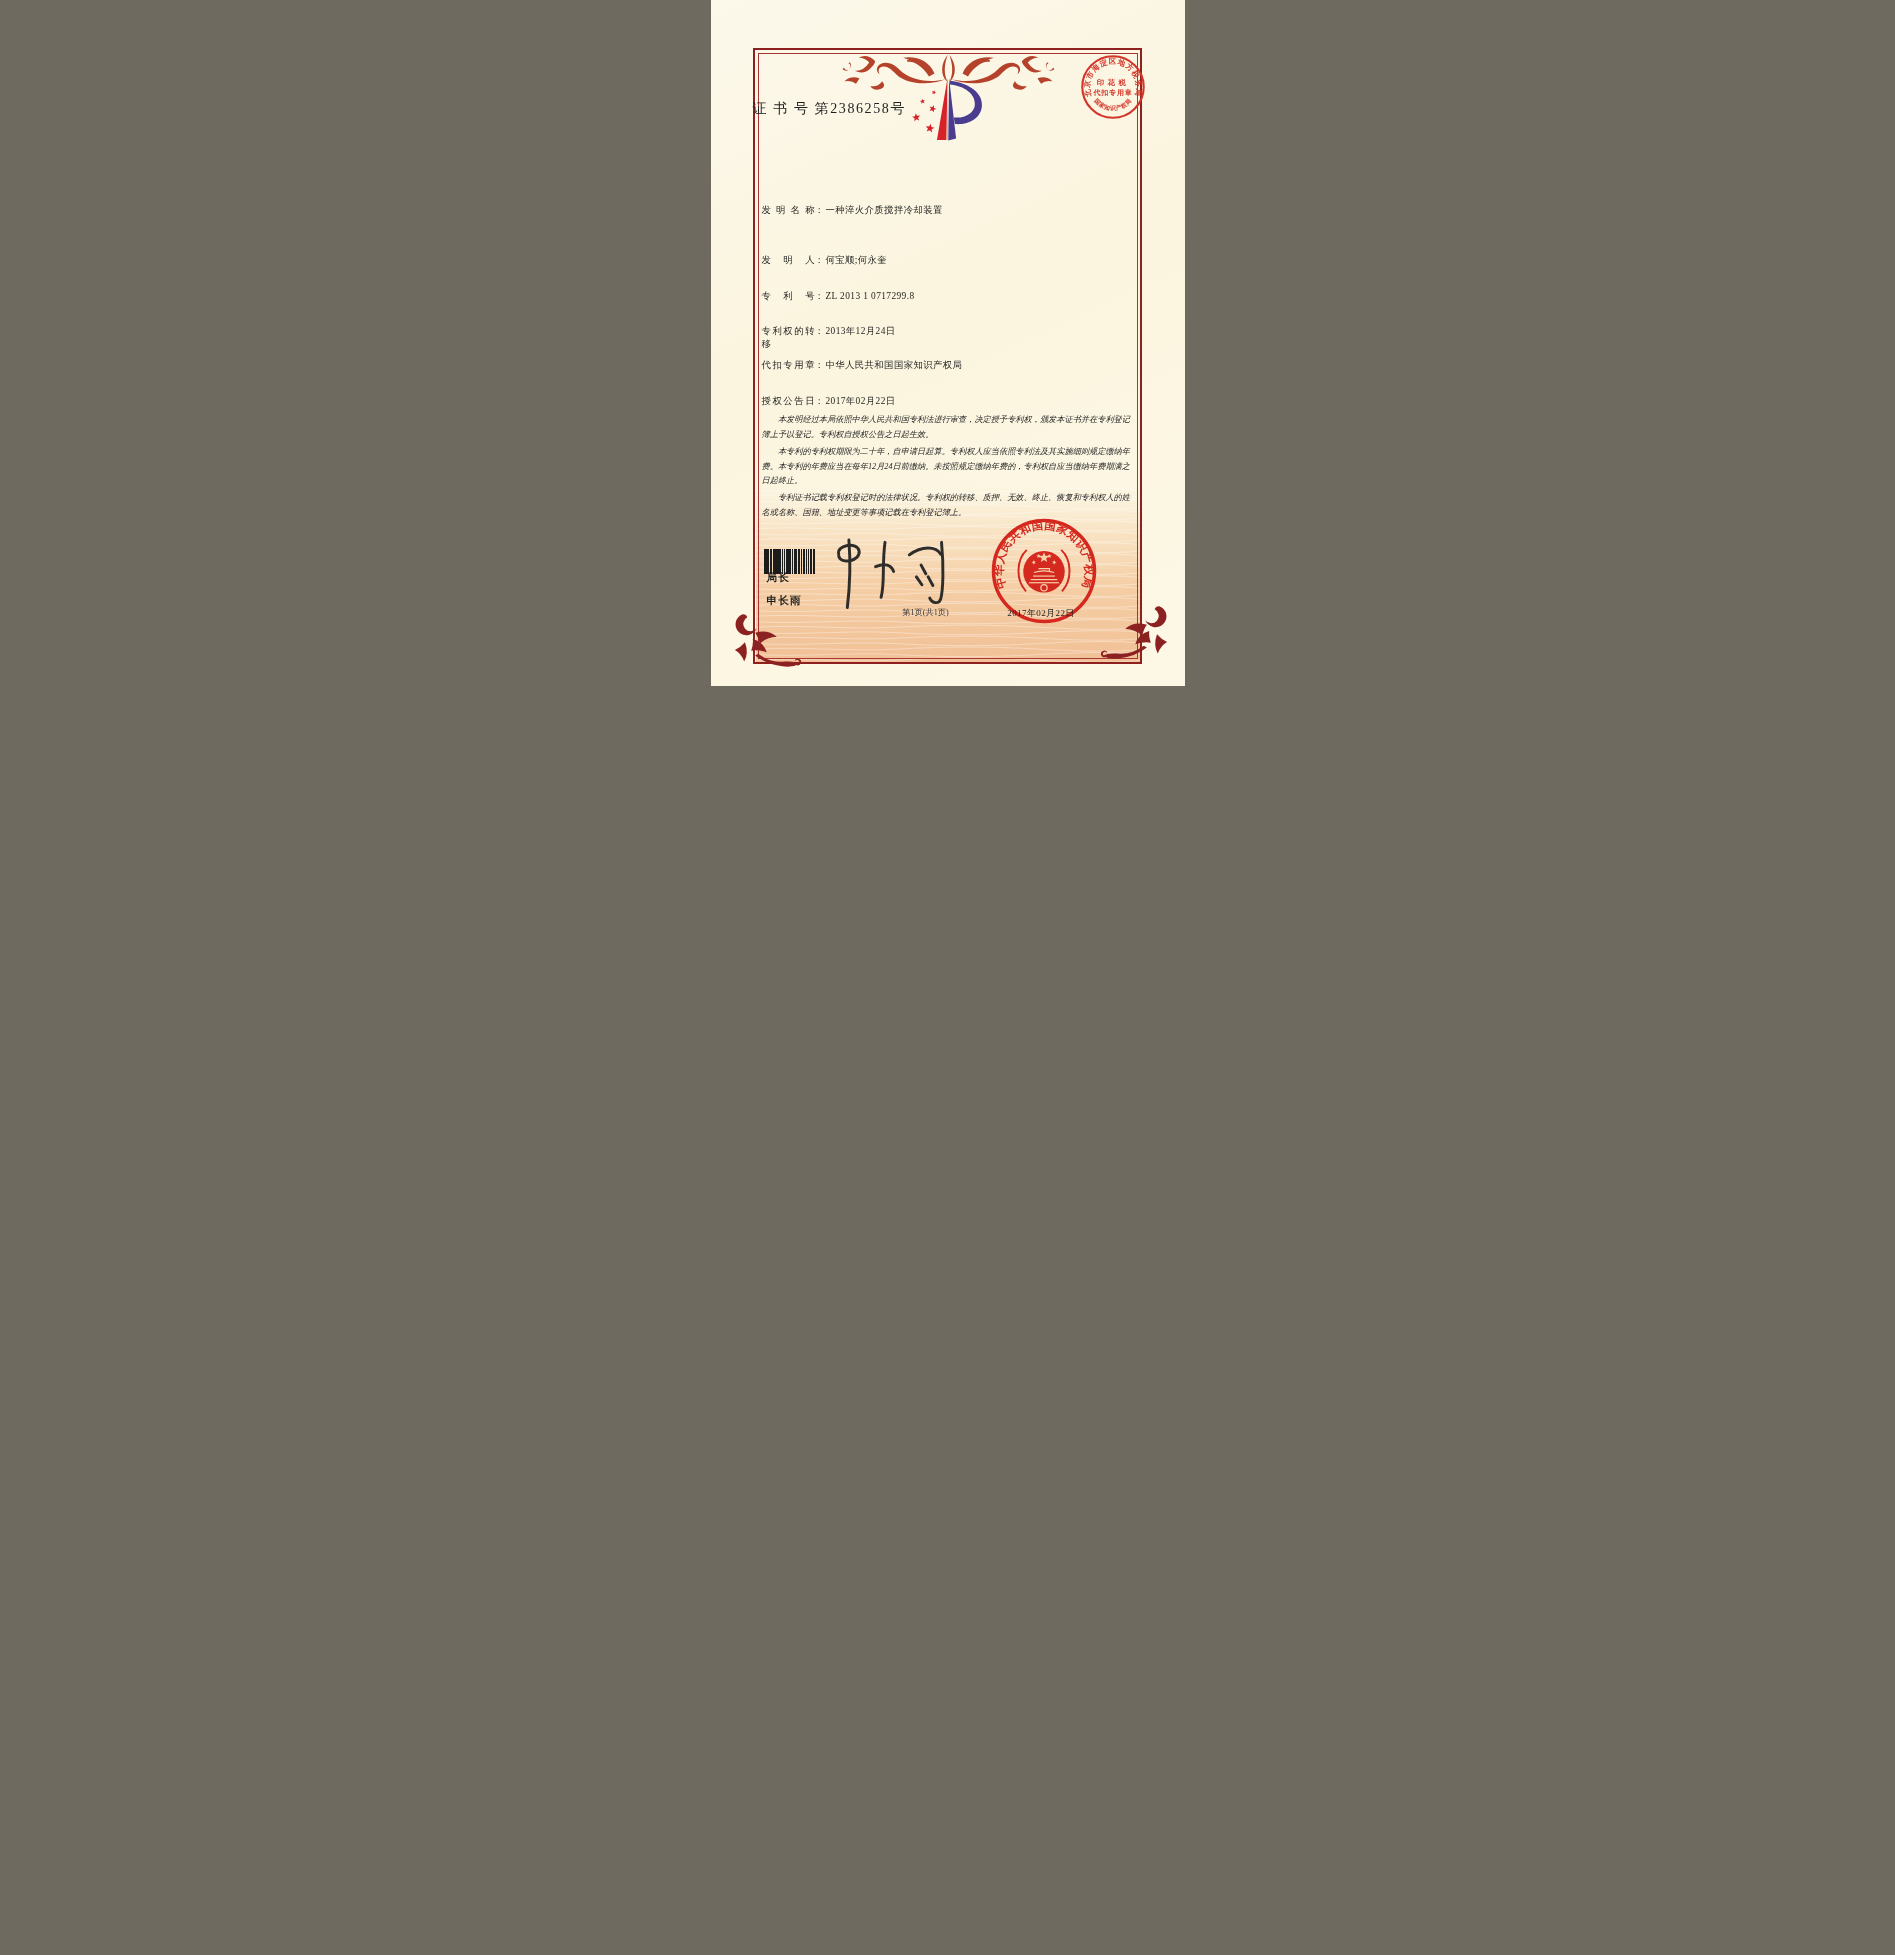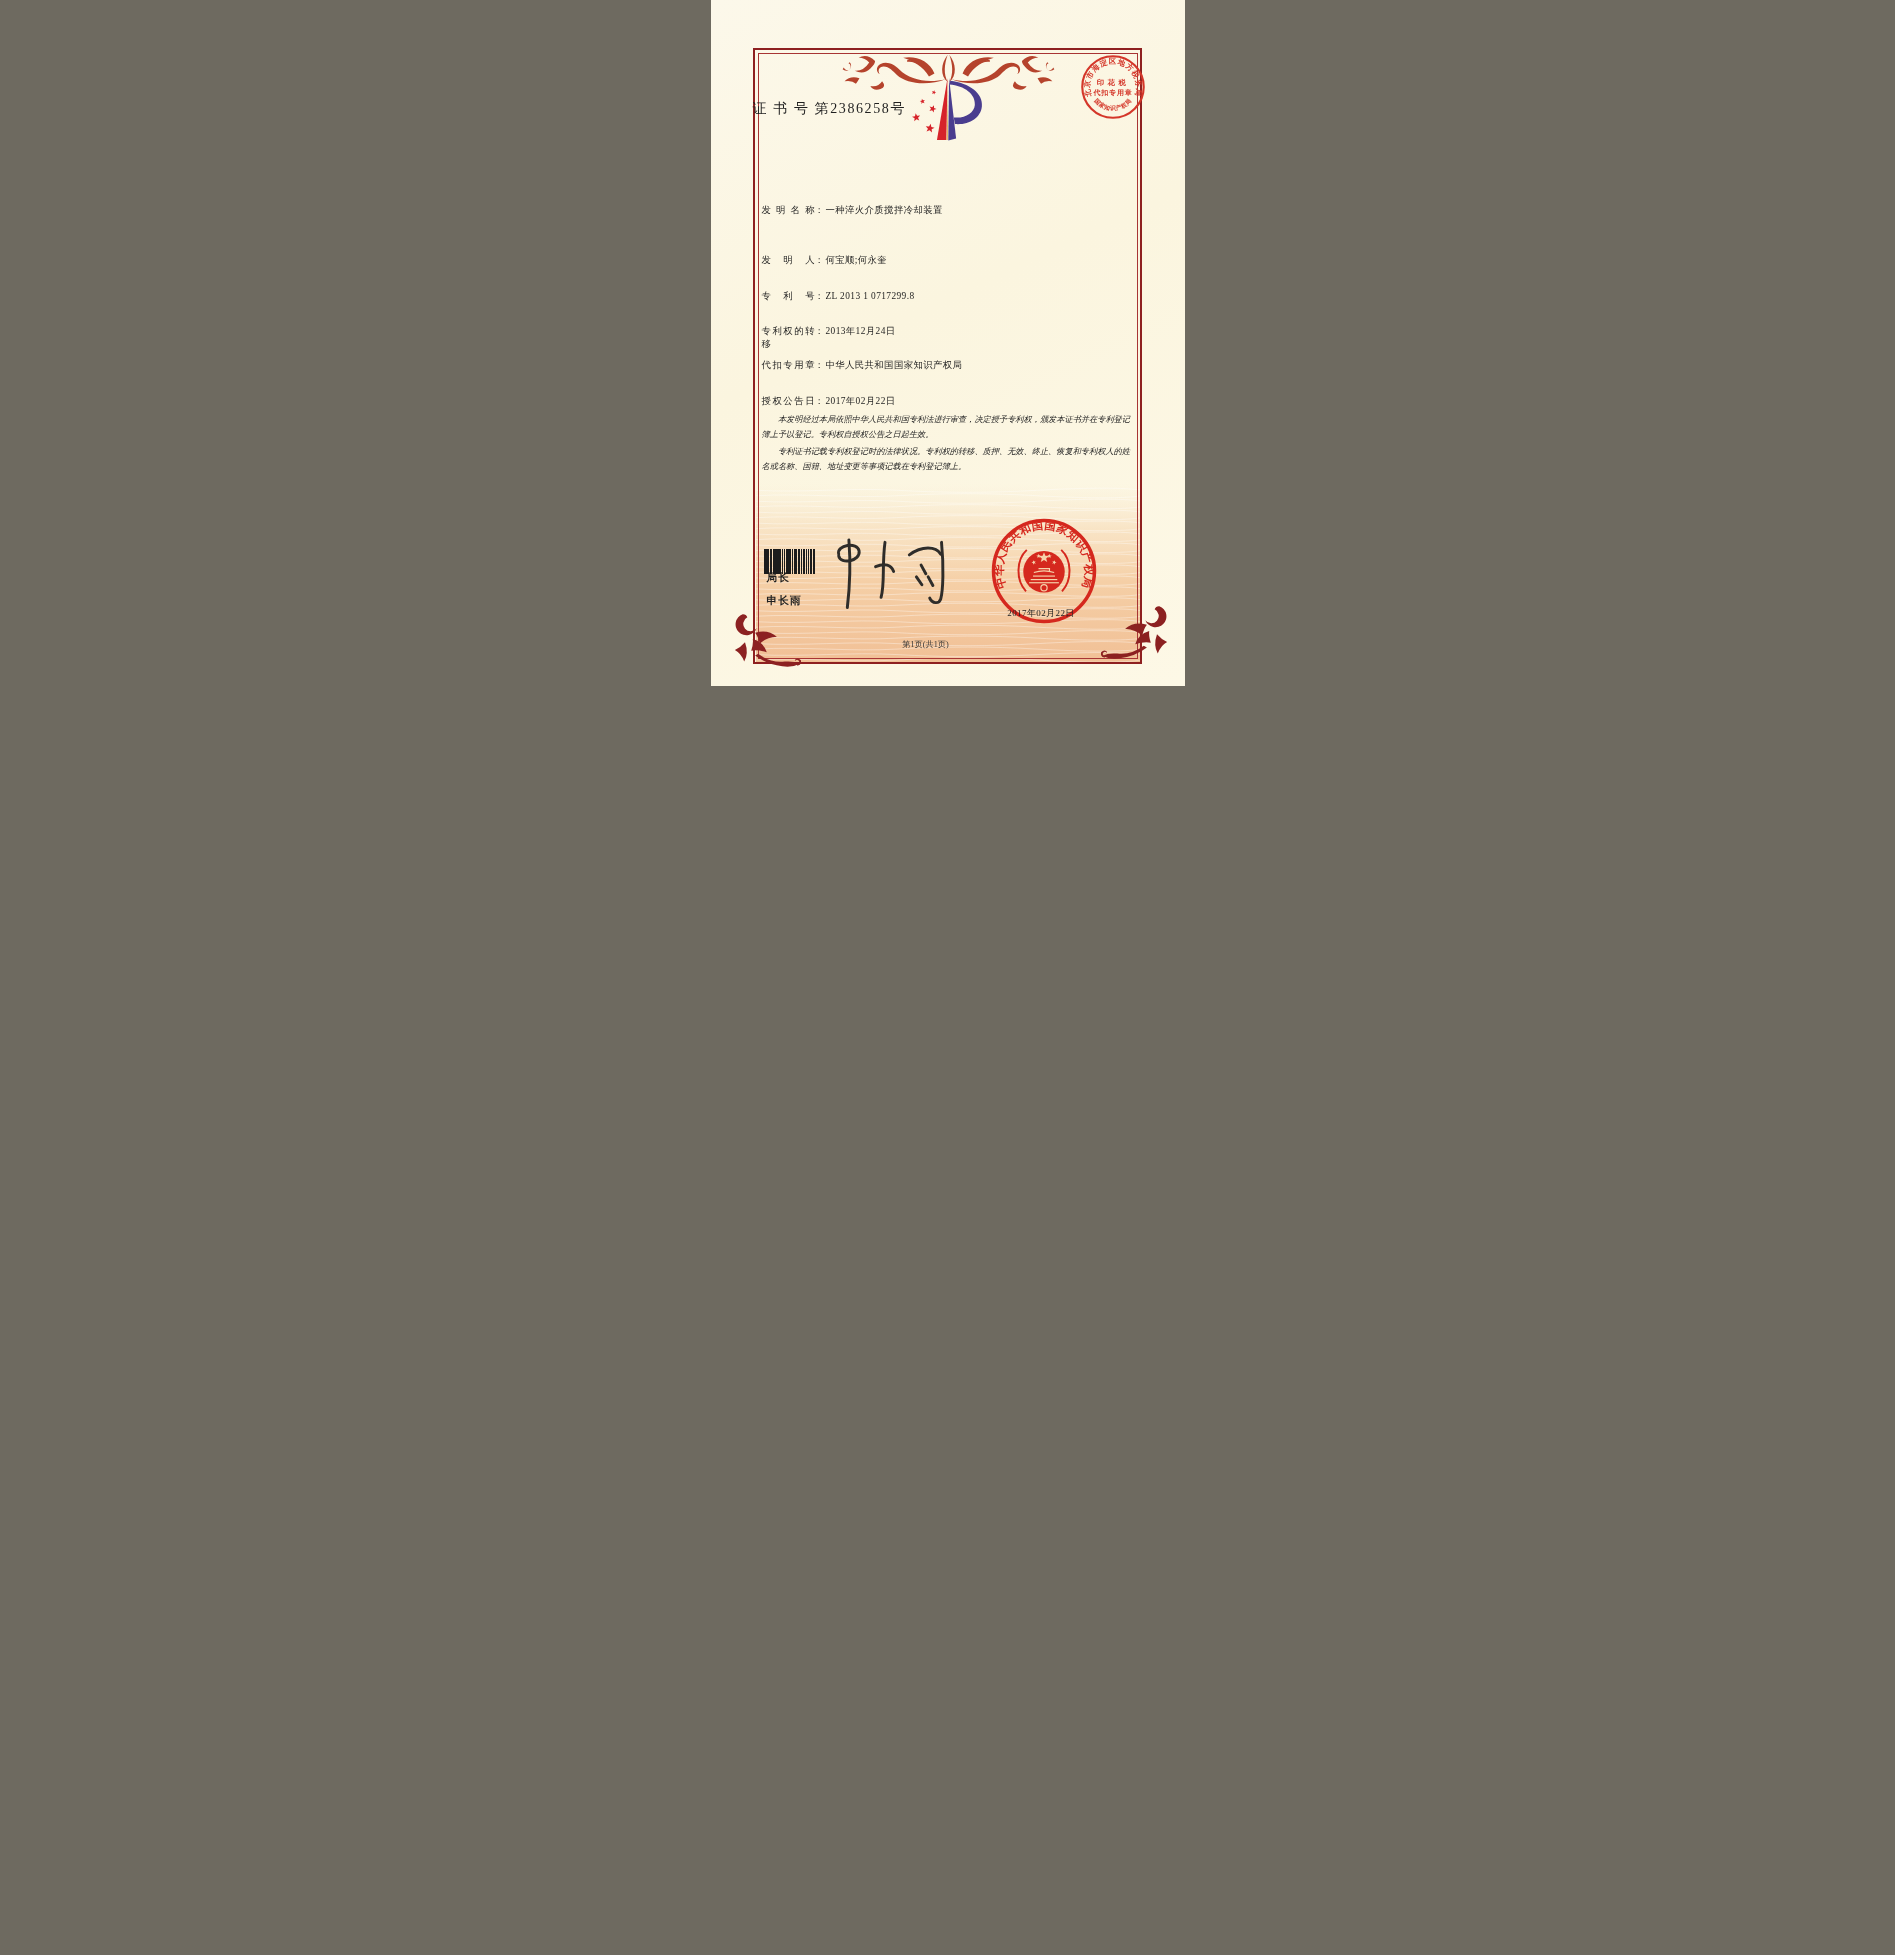--- a/index.html
+++ b/index.html
@@ -20,21 +20,21 @@
   .r0{top:204px}.r1{top:254px}.r2{top:290px}.r3{top:325px}.r4{top:359px}.r5{top:395px}
   .paras{left:51px;top:413px;width:372px;font-size:8.2px;line-height:1.8;z-index:3;color:#262626;font-style:italic;}
   .paras p{margin:0 0 2.3px 0;text-indent:2em;}
   .barcode{left:53px;top:549px;width:125px;height:25px;z-index:3;display:flex;align-items:stretch;}
   .barcode i{display:block;height:100%;background:#1c1c1c;}
   .director{left:56px;top:571px;font-size:10.6px;font-weight:bold;letter-spacing:1.2px;z-index:4;}
   .dname{left:56px;top:594px;font-size:10.6px;font-weight:bold;letter-spacing:1.2px;z-index:4;}
   .sig{left:112px;top:529px;z-index:5;}
   .sealbox{left:279px;top:517px;z-index:3;}
   .issdate{left:272px;top:607px;width:117px;text-align:center;font-size:9px;letter-spacing:0.4px;z-index:4;color:#222;}
-  .footer{left:0;top:639px;width:430px;text-align:center;font-size:8.2px;z-index:3;color:#333;}
+  .footer{left:0;top:607px;width:430px;text-align:center;font-size:8.2px;z-index:3;color:#333;}
   .stampbox{left:367px;top:52px;z-index:3;}
   .logobox{left:199px;top:75px;z-index:3;}
   .orntop{left:120px;top:43px;z-index:2;}
   .cornerBL{left:20.3px;top:606px;z-index:3;}
   .cornerBR{left:390px;top:596px;z-index:3;}
   svg text{font-family:"Liberation Serif","DejaVu Serif",serif;}
 </style>
 </head>
 <body>
 
@@ -166,20 +166,21 @@
       <span class="fvalue">中华人民共和国国家知识产权局</span>
   </div>
   <div class="abs frow r5">
     <span class="flabel">授权公告日</span>
       <span class="fcolon">：</span>
       <span class="fvalue">2017年02月22日</span>
   </div>
 
   <div class="abs paras">
     <p>本发明经过本局依照中华人民共和国专利法进行审查，决定授予专利权，颁发本证书并在专利登记簿上予以登记。专利权自授权公告之日起生效。</p>
+    <p>本专利的专利权期限为二十年，自申请日起算。专利权人应当依照专利法及其实施细则规定缴纳年费。本专利的年费应当在每年12月24日前缴纳。未按照规定缴纳年费的，专利权自应当缴纳年费期满之日起终止。</p>
     <p>专利证书记载专利权登记时的法律状况。专利权的转移、质押、无效、终止、恢复和专利权人的姓名或名称、国籍、地址变更等事项记载在专利登记簿上。</p>
   </div>
 
   <div class="abs barcode" id="barcode">
       <i style="width: 1.3px; height: 100%; flex: 0 0 auto;"></i>
       <b style="width: 0.5px; height: 100%; flex: 0 0 auto; background: transparent; display: block;"></b>
       <i style="width: 1.3px; height: 100%; flex: 0 0 auto;"></i>
       <b style="width: 0.5px; height: 100%; flex: 0 0 auto; background: transparent; display: block;"></b>
       <i style="width: 2px; height: 100%; flex: 0 0 auto;"></i>
       <b style="width: 0.5px; height: 100%; flex: 0 0 auto; background: transparent; display: block;"></b>

